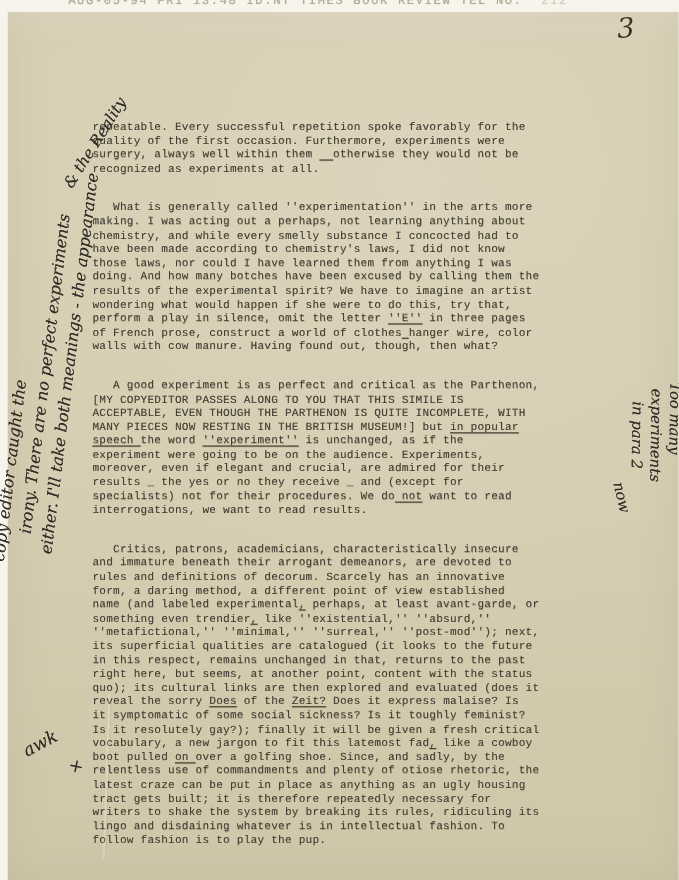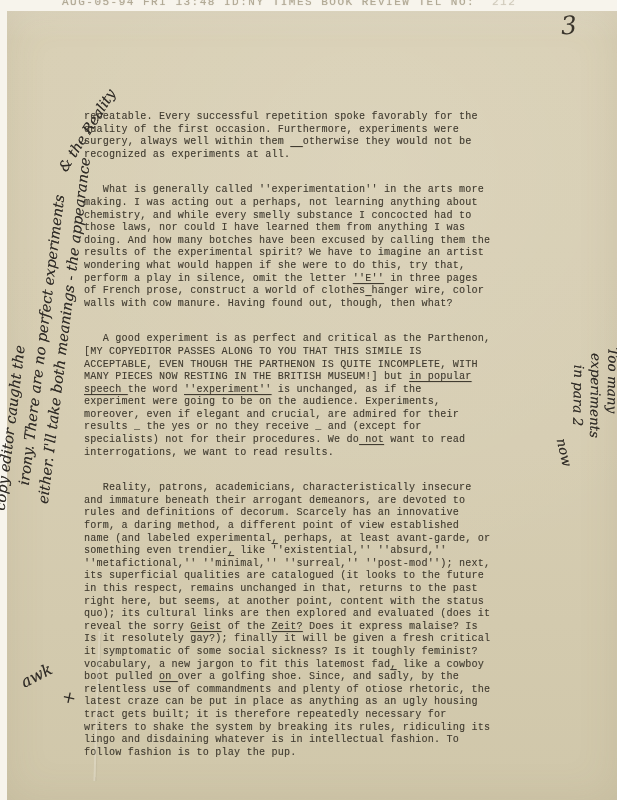--- a/index.html
+++ b/index.html
@@ -101,20 +101,21 @@
         <div class="para">
           <div class="tline"><span>repeatable. Every successful repetition spoke favorably for the</span></div>
           <div class="tline"><span>quality of the first occasion. Furthermore, experiments were</span></div>
           <div class="tline"><span>surgery, always well within them </span><span class="u">  </span><span>otherwise they would not be</span></div>
           <div class="tline"><span>recognized as experiments at all.</span></div>
         </div>
         <div class="para">
           <div class="tline"><span>   What is generally called ''experimentation'' in the arts more</span></div>
           <div class="tline"><span>making. I was acting out a perhaps, not learning anything about</span></div>
           <div class="tline"><span>chemistry, and while every smelly substance I concocted had to</span></div>
+          <div class="tline"><span>have been made according to chemistry's laws, I did not know</span></div>
           <div class="tline"><span>those laws, nor could I have learned them from anything I was</span></div>
           <div class="tline"><span>doing. And how many botches have been excused by calling them the</span></div>
           <div class="tline"><span>results of the experimental spirit? We have to imagine an artist</span></div>
           <div class="tline"><span>wondering what would happen if she were to do this, try that,</span></div>
           <div class="tline"><span>perform a play in silence, omit the letter </span><span class="u">''E''</span><span> in three pages</span></div>
           <div class="tline"><span>of French prose, construct a world of clothes</span><span class="u"> </span><span>hanger wire, color</span></div>
           <div class="tline"><span>walls with cow manure. Having found out, though, then what?</span></div>
         </div>
         <div class="para">
           <div class="tline"><span>   A good experiment is as perfect and critical as the Parthenon,</span></div>
@@ -122,34 +123,34 @@
           <div class="tline"><span>ACCEPTABLE, EVEN THOUGH THE PARTHENON IS QUITE INCOMPLETE, WITH</span></div>
           <div class="tline"><span>MANY PIECES NOW RESTING IN THE BRITISH MUSEUM!] but </span><span class="u">in popular</span></div>
           <div class="tline"><span class="u">speech </span><span>the word </span><span class="u">''experiment''</span><span> is unchanged, as if the</span></div>
           <div class="tline"><span>experiment were going to be on the audience. Experiments,</span></div>
           <div class="tline"><span>moreover, even if elegant and crucial, are admired for their</span></div>
           <div class="tline"><span>results _ the yes or no they receive _ and (except for</span></div>
           <div class="tline"><span>specialists) not for their procedures. We do</span><span class="u"> not</span><span> want to read</span></div>
           <div class="tline"><span>interrogations, we want to read results.</span></div>
         </div>
         <div class="para">
-          <div class="tline"><span>   Reality, patrons, academicians, characteristically insecure</span></div>
+          <div class="tline"><span>   Critics, patrons, academicians, characteristically insecure</span></div>
           <div class="tline"><span>and immature beneath their arrogant demeanors, are devoted to</span></div>
           <div class="tline"><span>rules and definitions of decorum. Scarcely has an innovative</span></div>
           <div class="tline"><span>form, a daring method, a different point of view established</span></div>
           <div class="tline"><span>name (and labeled experimental</span><span class="u">,</span><span> perhaps, at least avant-garde, or</span></div>
           <div class="tline"><span>something even trendier</span><span class="u">,</span><span> like ''existential,'' ''absurd,''</span></div>
           <div class="tline"><span>''metafictional,'' ''minimal,'' ''surreal,'' ''post-mod''); next,</span></div>
           <div class="tline"><span>its superficial qualities are catalogued (it looks to the future</span></div>
           <div class="tline"><span>in this respect, remains unchanged in that, returns to the past</span></div>
           <div class="tline"><span>right here, but seems, at another point, content with the status</span></div>
           <div class="tline"><span>quo); its cultural links are then explored and evaluated (does it</span></div>
-          <div class="tline"><span>reveal the sorry </span><span class="u">Geist</span><span> of the </span><span class="u">Zeit?</span><span> Does it express malaise? Is</span></div>
+          <div class="tline"><span>reveal the sorry </span><span class="u">Does</span><span> of the </span><span class="u">Zeit?</span><span> Does it express malaise? Is</span></div>
+          <div class="tline"><span>it symptomatic of some social sickness? Is it toughly feminist?</span></div>
           <div class="tline"><span>Is it resolutely gay?); finally it will be given a fresh critical</span></div>
-          <div class="tline"><span>it symptomatic of some social sickness? Is it toughly feminist?</span></div>
           <div class="tline"><span>vocabulary, a new jargon to fit this latemost fad</span><span class="u">,</span><span> like a cowboy</span></div>
           <div class="tline"><span>boot pulled </span><span class="u">on </span><span>over a golfing shoe. Since, and sadly, by the</span></div>
           <div class="tline"><span>relentless use of commandments and plenty of otiose rhetoric, the</span></div>
           <div class="tline"><span>latest craze can be put in place as anything as an ugly housing</span></div>
           <div class="tline"><span>tract gets built; it is therefore repeatedly necessary for</span></div>
           <div class="tline"><span>writers to shake the system by breaking its rules, ridiculing its</span></div>
           <div class="tline"><span>lingo and disdaining whatever is in intellectual fashion. To</span></div>
           <div class="tline"><span>follow fashion is to play the pup.</span></div>
         </div>
       </div>

